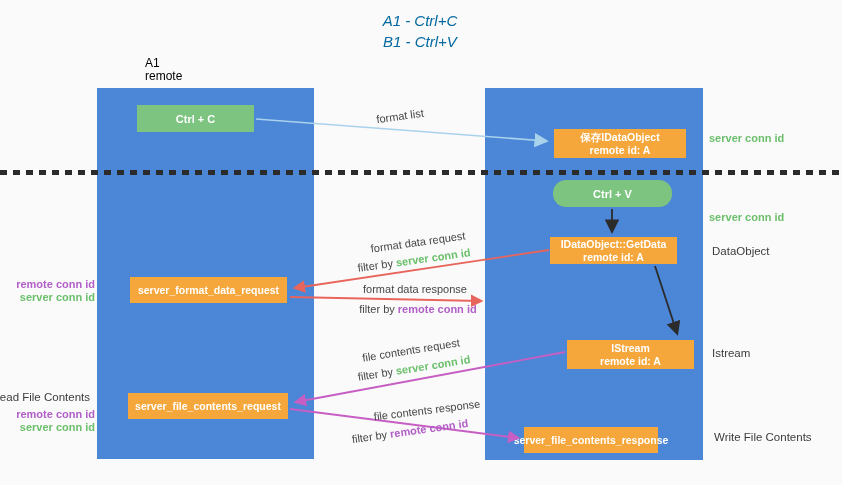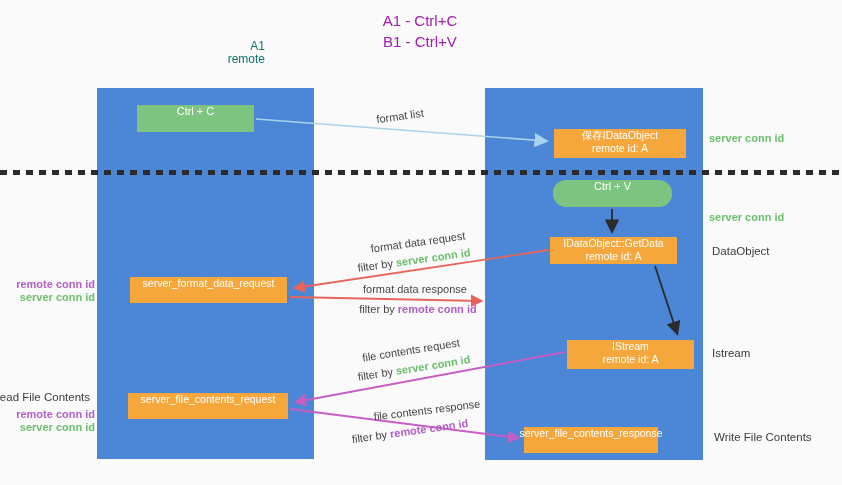--- a/index.html
+++ b/index.html
@@ -1,34 +1,34 @@
 <!DOCTYPE html>
 <html><head>
 <meta charset="utf-8">
 <style>
   html,body{margin:0;padding:0;}
   body{font-family:"Liberation Sans",sans-serif;background:#fafafa;}
   #canvas{position:relative;width:842px;height:485px;background:#fafafa;overflow:hidden;}
 
   .title{position:absolute;left:300px;top:10px;width:240px;text-align:center;
-         font-size:15px;line-height:21px;color:#a21caf;}
-  .lane-header{position:absolute;width:120px;text-align:right;font-size:12px;
-               line-height:13px;color:#0f766e;top:40px;}
+         font-size:15px;line-height:21px;color:#0369a1;font-style:italic;}
+  .lane-header{position:absolute;width:120px;text-align:left;font-size:12px;
+               line-height:13px;color:#000000;top:57px;}
   .lane-header.left{left:145px;}
   .lane-header.right{left:539px;}
 
   .lane{position:absolute;top:88px;background:#4c86d6;z-index:1;}
   .lane.left{left:97px;width:217px;height:371px;}
   .lane.right{left:485px;width:218px;height:372px;}
 
   .dash-line{position:absolute;left:0;top:170px;width:842px;height:5px;z-index:2;
              background:repeating-linear-gradient(90deg,#2b2b2b 0 7px,transparent 7px 13px);}
 
   .node{position:absolute;z-index:3;color:#fff;display:flex;flex-direction:column;
-        align-items:center;justify-content:flex-start;text-align:center;white-space:nowrap;}
+        align-items:center;justify-content:center;text-align:center;white-space:nowrap;font-weight:bold;}
   .node.green{background:#7cc47f;font-size:11px;}
   .node.orange{background:#f6a73b;font-size:10.5px;line-height:13px;}
 
   .n-ctrl-c{left:137px;top:105px;width:117px;height:27px;}
   .n-save{left:554px;top:129px;width:132px;height:29px;}
   .n-ctrl-v{left:553px;top:180px;width:119px;height:27px;border-radius:13px;}
   .n-getdata{left:550px;top:237px;width:127px;height:27px;}
   .n-format-req{left:130px;top:277px;width:157px;height:26px;}
   .n-format-resp{left:487px;top:289px;width:158px;height:26px;}
   .n-istream{left:567px;top:340px;width:127px;height:29px;}

